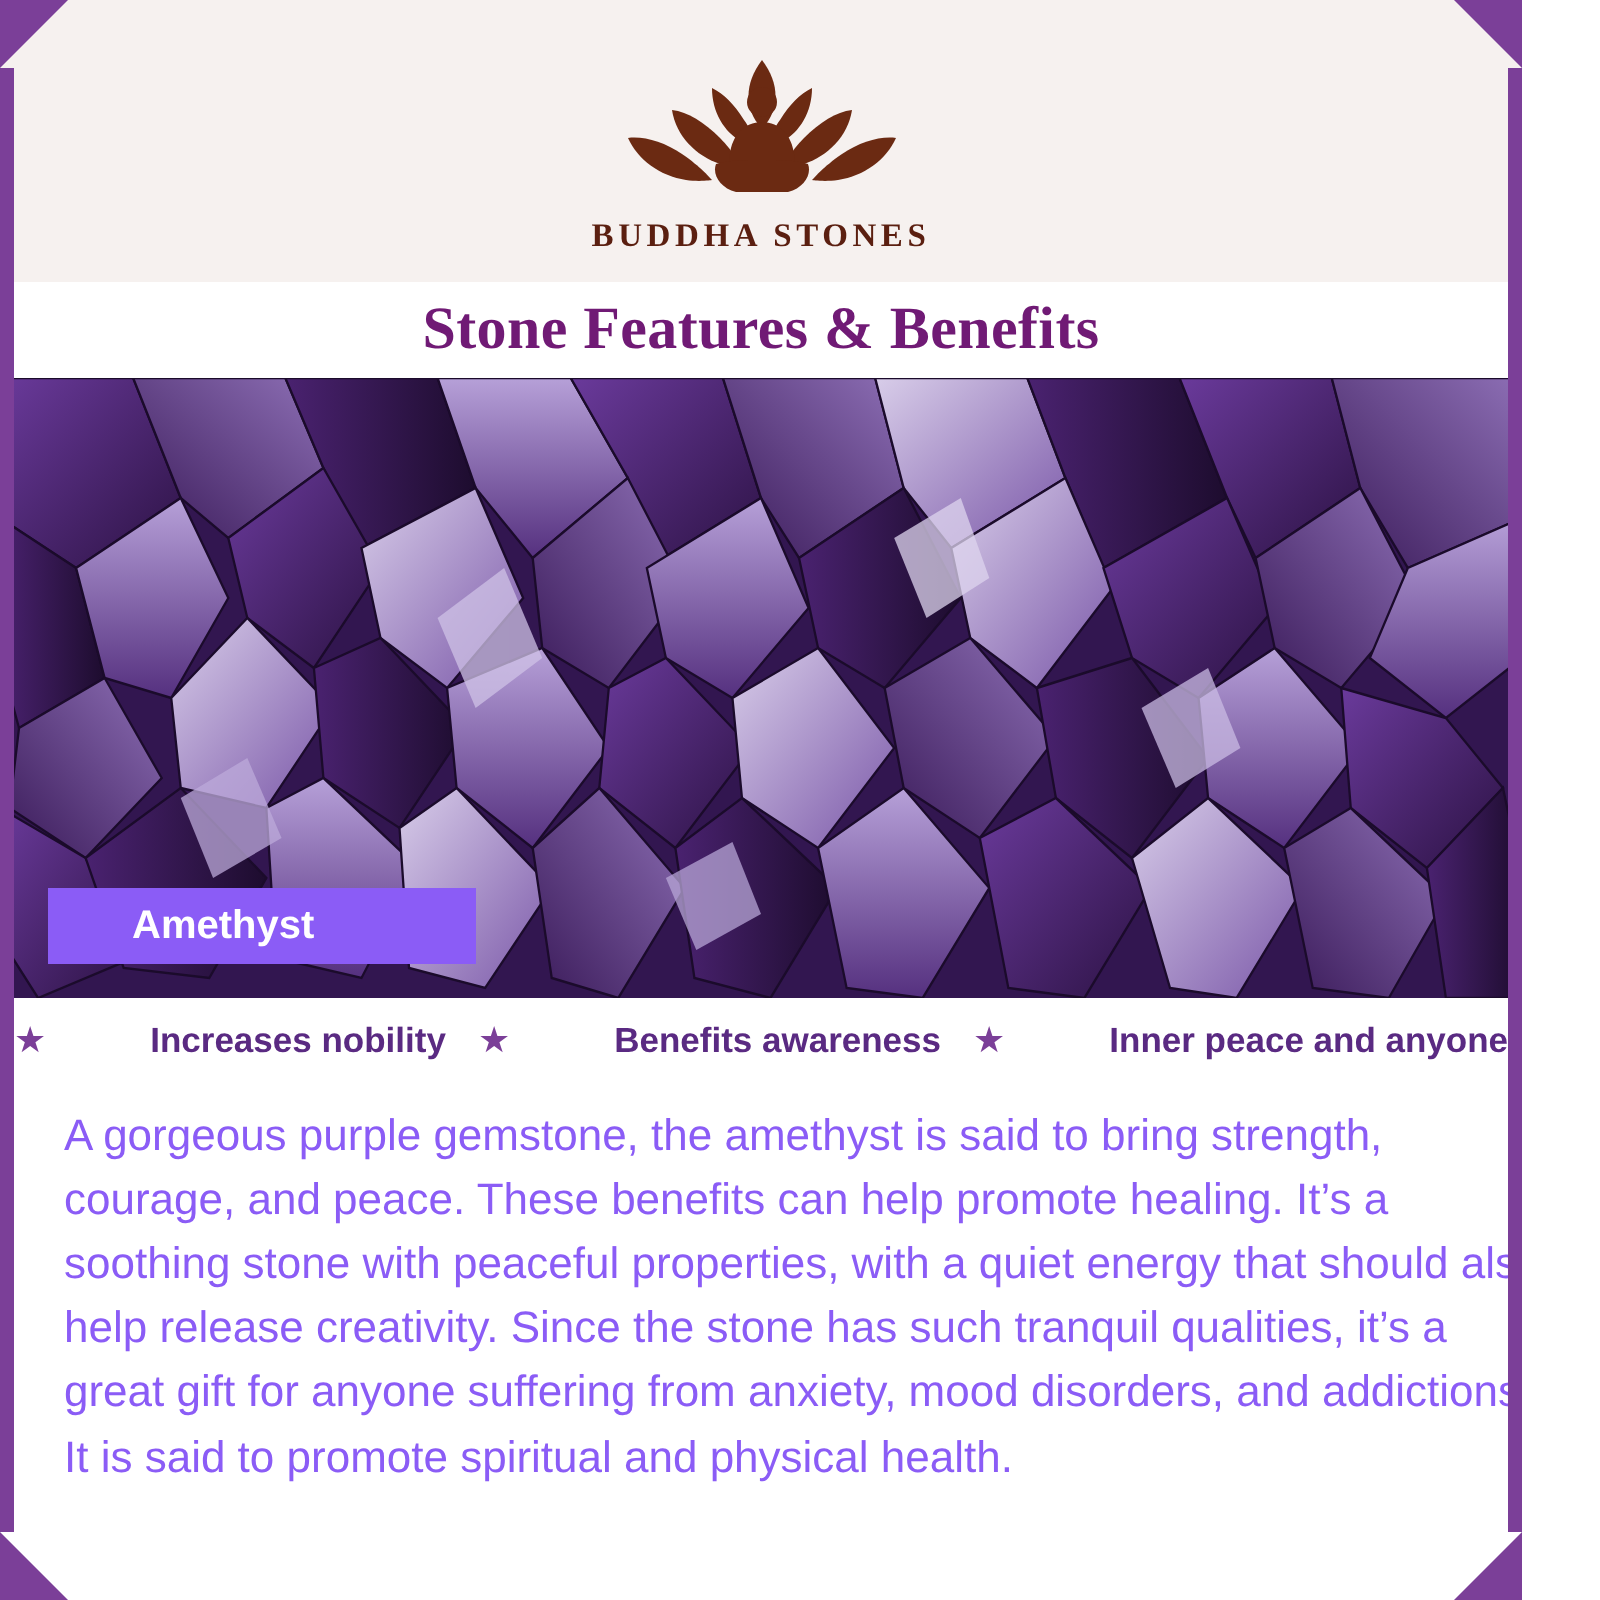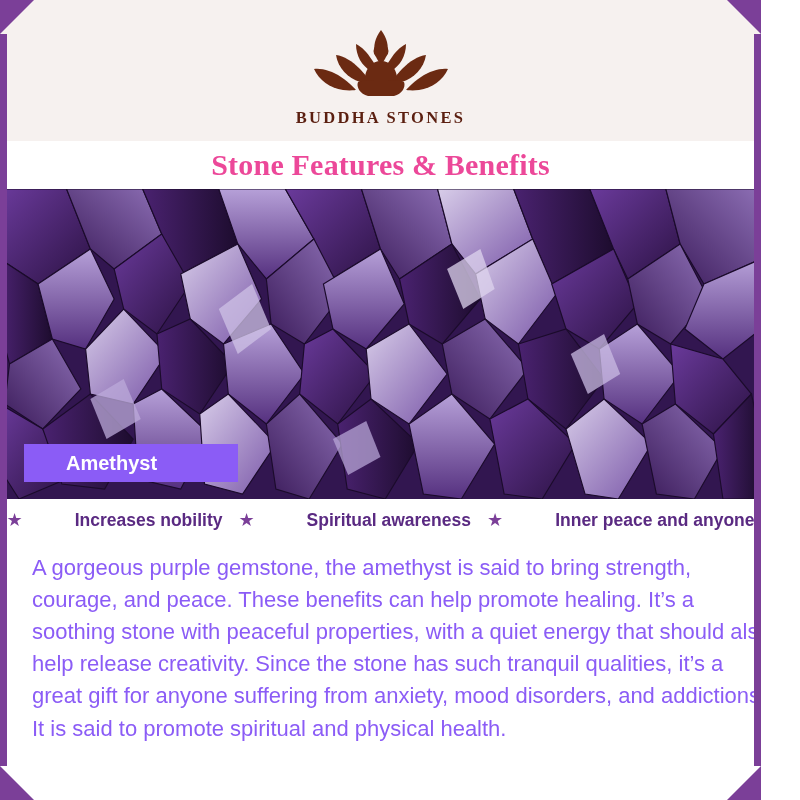--- a/index.html
+++ b/index.html
@@ -94,21 +94,21 @@
     height: 48px;
     background: #ffffff;
     display: flex;
     align-items: center;
     justify-content: center;
     z-index: 3;
   }
   .title-band .title-text {
     font-size: 30px;
     font-weight: 700;
-    color: #ec4899;
+    color: #701a75;
     font-family: "Liberation Serif", serif;
     letter-spacing: 0.2px;
   }
 
   
   .hero {
     position: absolute;
     top: 189px;
     left: 0;
     right: 0;
@@ -307,21 +307,21 @@
     <span class="label-text">Amethyst</span>
   </div>
 
   <div class="benefits">
     <div class="benefit">
       <span class="star">★</span>
       <span class="benefit-text">Increases nobility</span>
     </div>
     <div class="benefit">
       <span class="star">★</span>
-      <span class="benefit-text">Spiritual awareness</span>
+      <span class="benefit-text">Benefits awareness</span>
     </div>
     <div class="benefit">
       <span class="star">★</span>
       <span class="benefit-text">Inner peace and anyone</span>
     </div>
   </div>
 
   <div class="description">A gorgeous purple gemstone, the amethyst is said to bring strength, courage, and peace. These benefits can help promote healing. It’s a soothing stone with peaceful properties, with a quiet energy that should also help release creativity. Since the stone has such tranquil qualities, it’s a great gift for anyone suffering from anxiety, mood disorders, and addictions. It is said to promote spiritual and physical health.</div>
 
   <div class="edge edge-left"></div>

